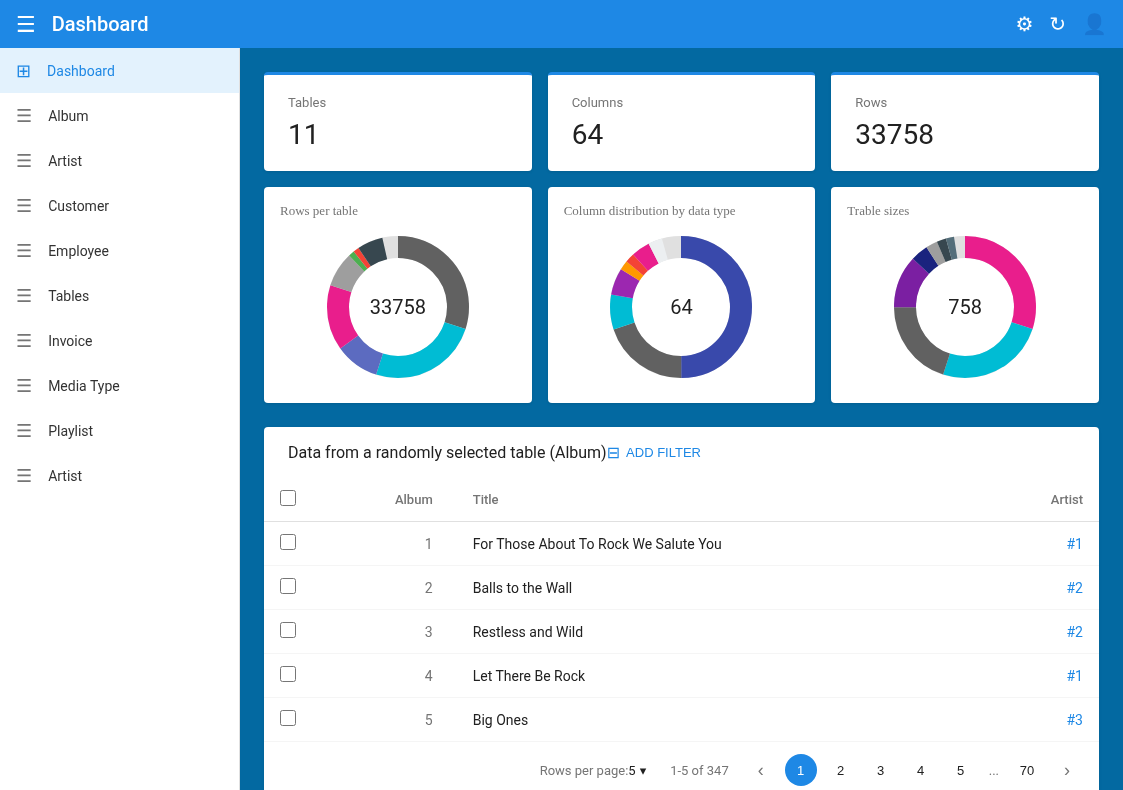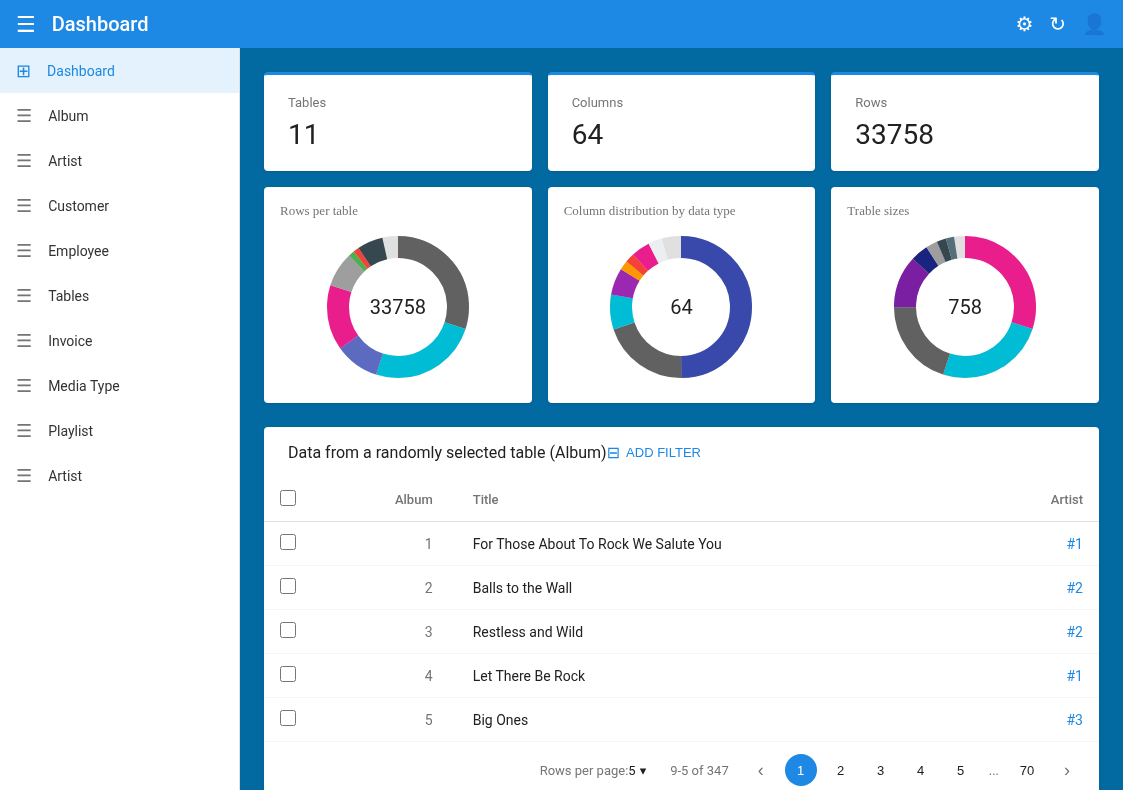--- a/index.html
+++ b/index.html
@@ -393,21 +393,21 @@
           </tbody>
       </table>
       <div class="pagination">
         <span class="rows-per-page">
           <span>Rows per page:</span>
           <span class="rows-select">
             <span>5</span>
             <span>▾</span>
           </span>
         </span>
-        <span class="pagination-info">9-5 of 347</span>
+        <span class="pagination-info">1-5 of 347</span>
         <button class="page-btn page-nav">‹</button>
         <button class="page-btn active">1</button>
         <button class="page-btn">2</button>
         <button class="page-btn">3</button>
         <button class="page-btn">4</button>
         <button class="page-btn">5</button>
         <span style="padding:0 4px;">...</span>
         <button class="page-btn">70</button>
         <button class="page-btn page-nav">›</button>
       </div>

